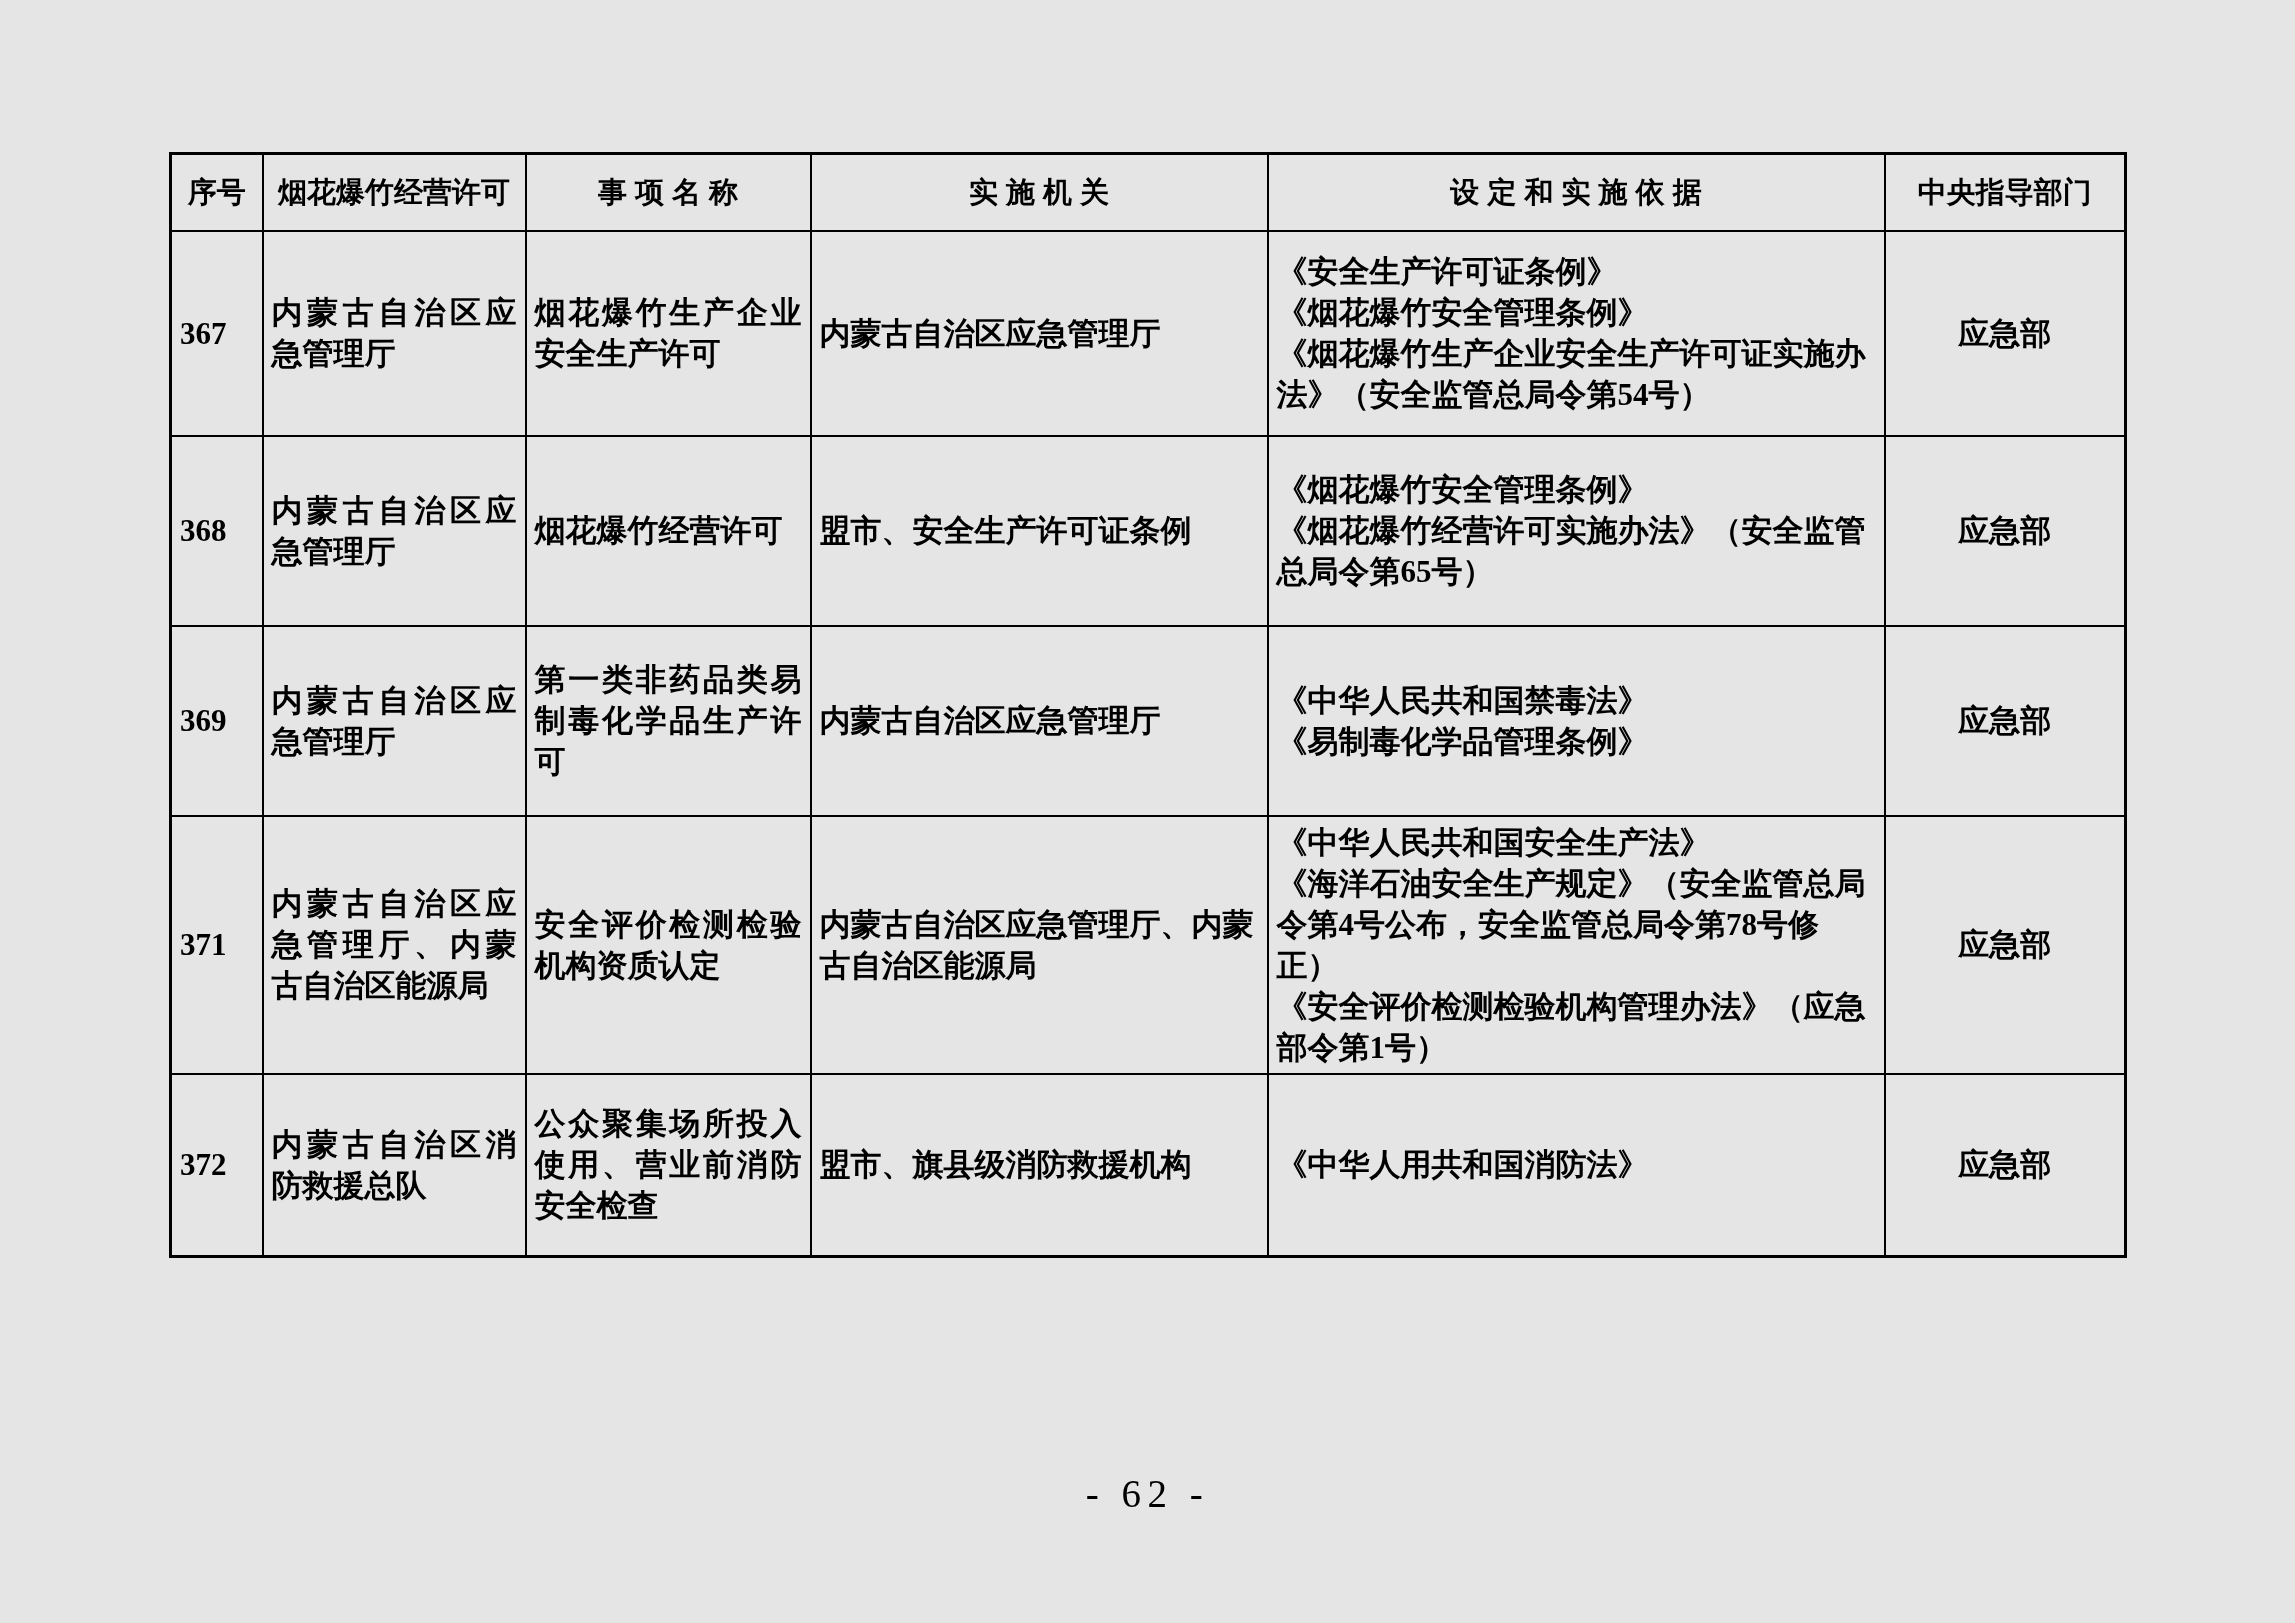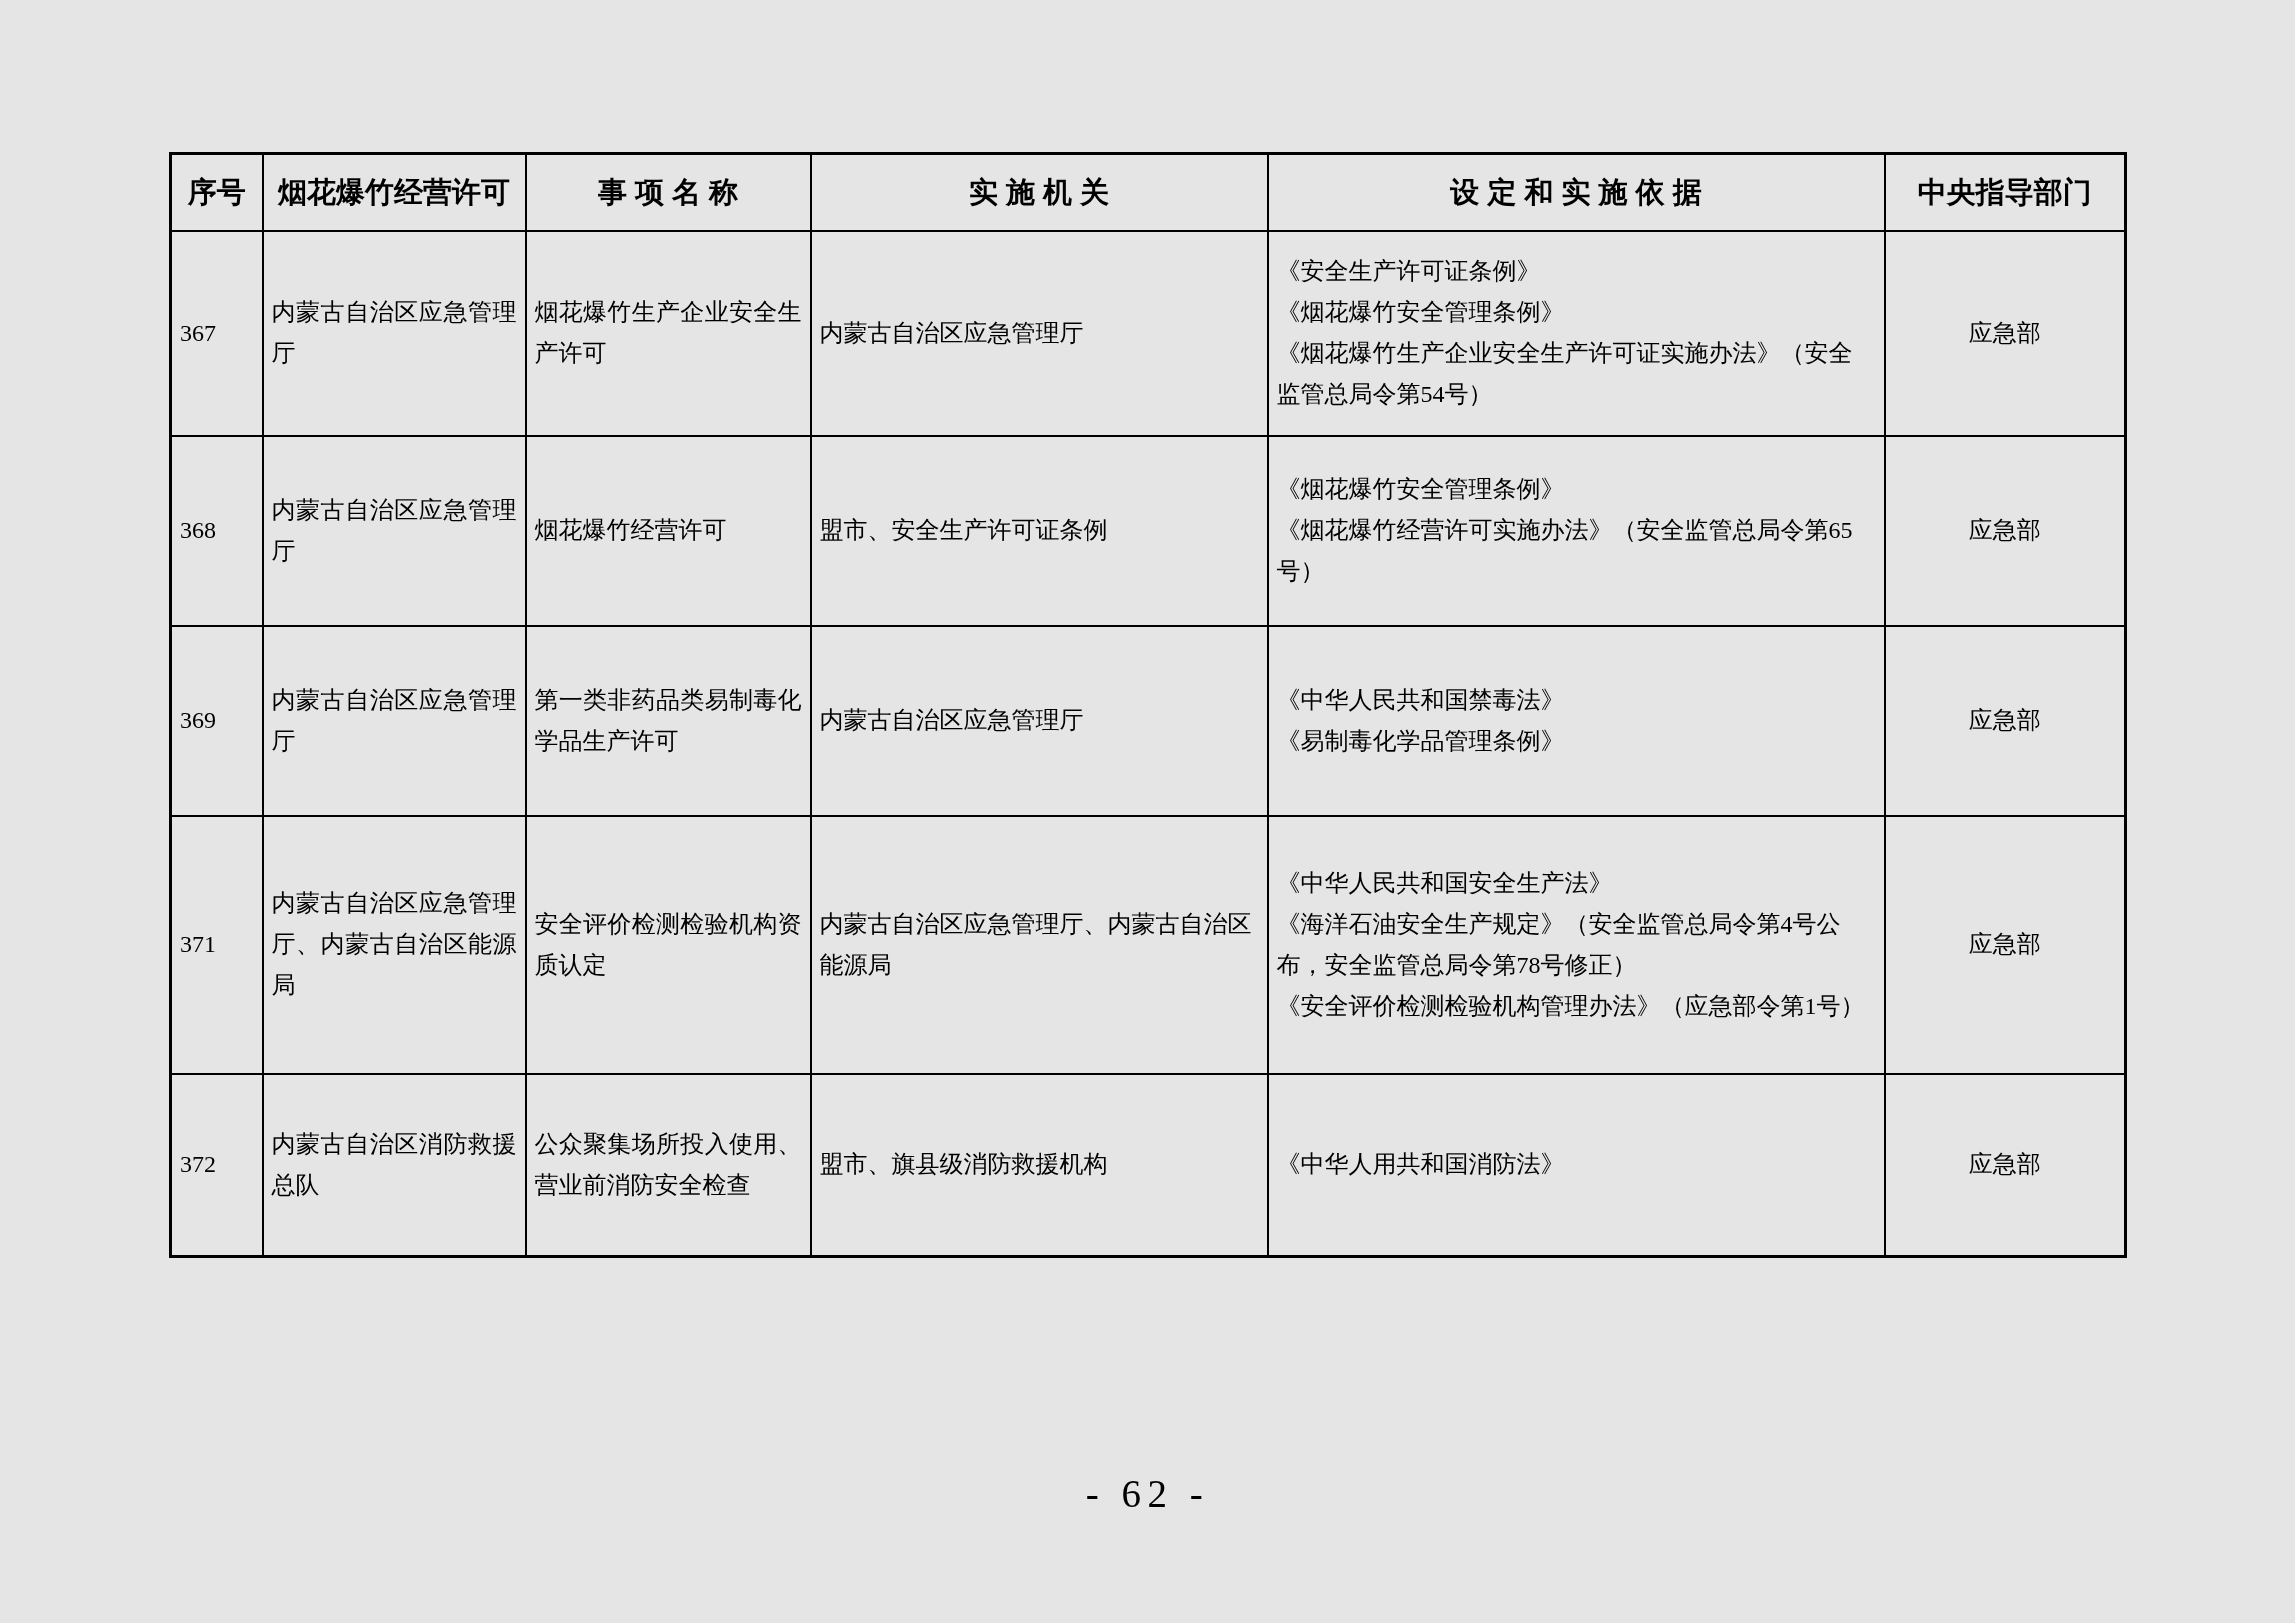--- a/index.html
+++ b/index.html
@@ -18,24 +18,25 @@
     top: 152px;
     width: 1954px;
     table-layout: fixed;
     border-collapse: collapse;
     border: 3.9px solid #000000;
   }
   table.approval th, table.approval td {
     border: 2.6px solid #000000;
     vertical-align: middle;
     padding: 3.9px 7.9px;
-    font-size: 24px;
+    font-size: 31px;
     line-height: 41px;
     overflow: hidden;
     word-break: break-all;
+    font-weight: bold;
   }
   table.approval th {
     font-family: "Liberation Sans", "DejaVu Sans", sans-serif;
     font-weight: bold;
     font-size: 29px;
     text-align: center;
     padding: 0 2.6px;
   }
   td.c-no      { text-align: left; padding: 3.9px 2.6px; margin-top: 6px; }
   td.c-dept    { text-align: justify; text-align-last: left; }

